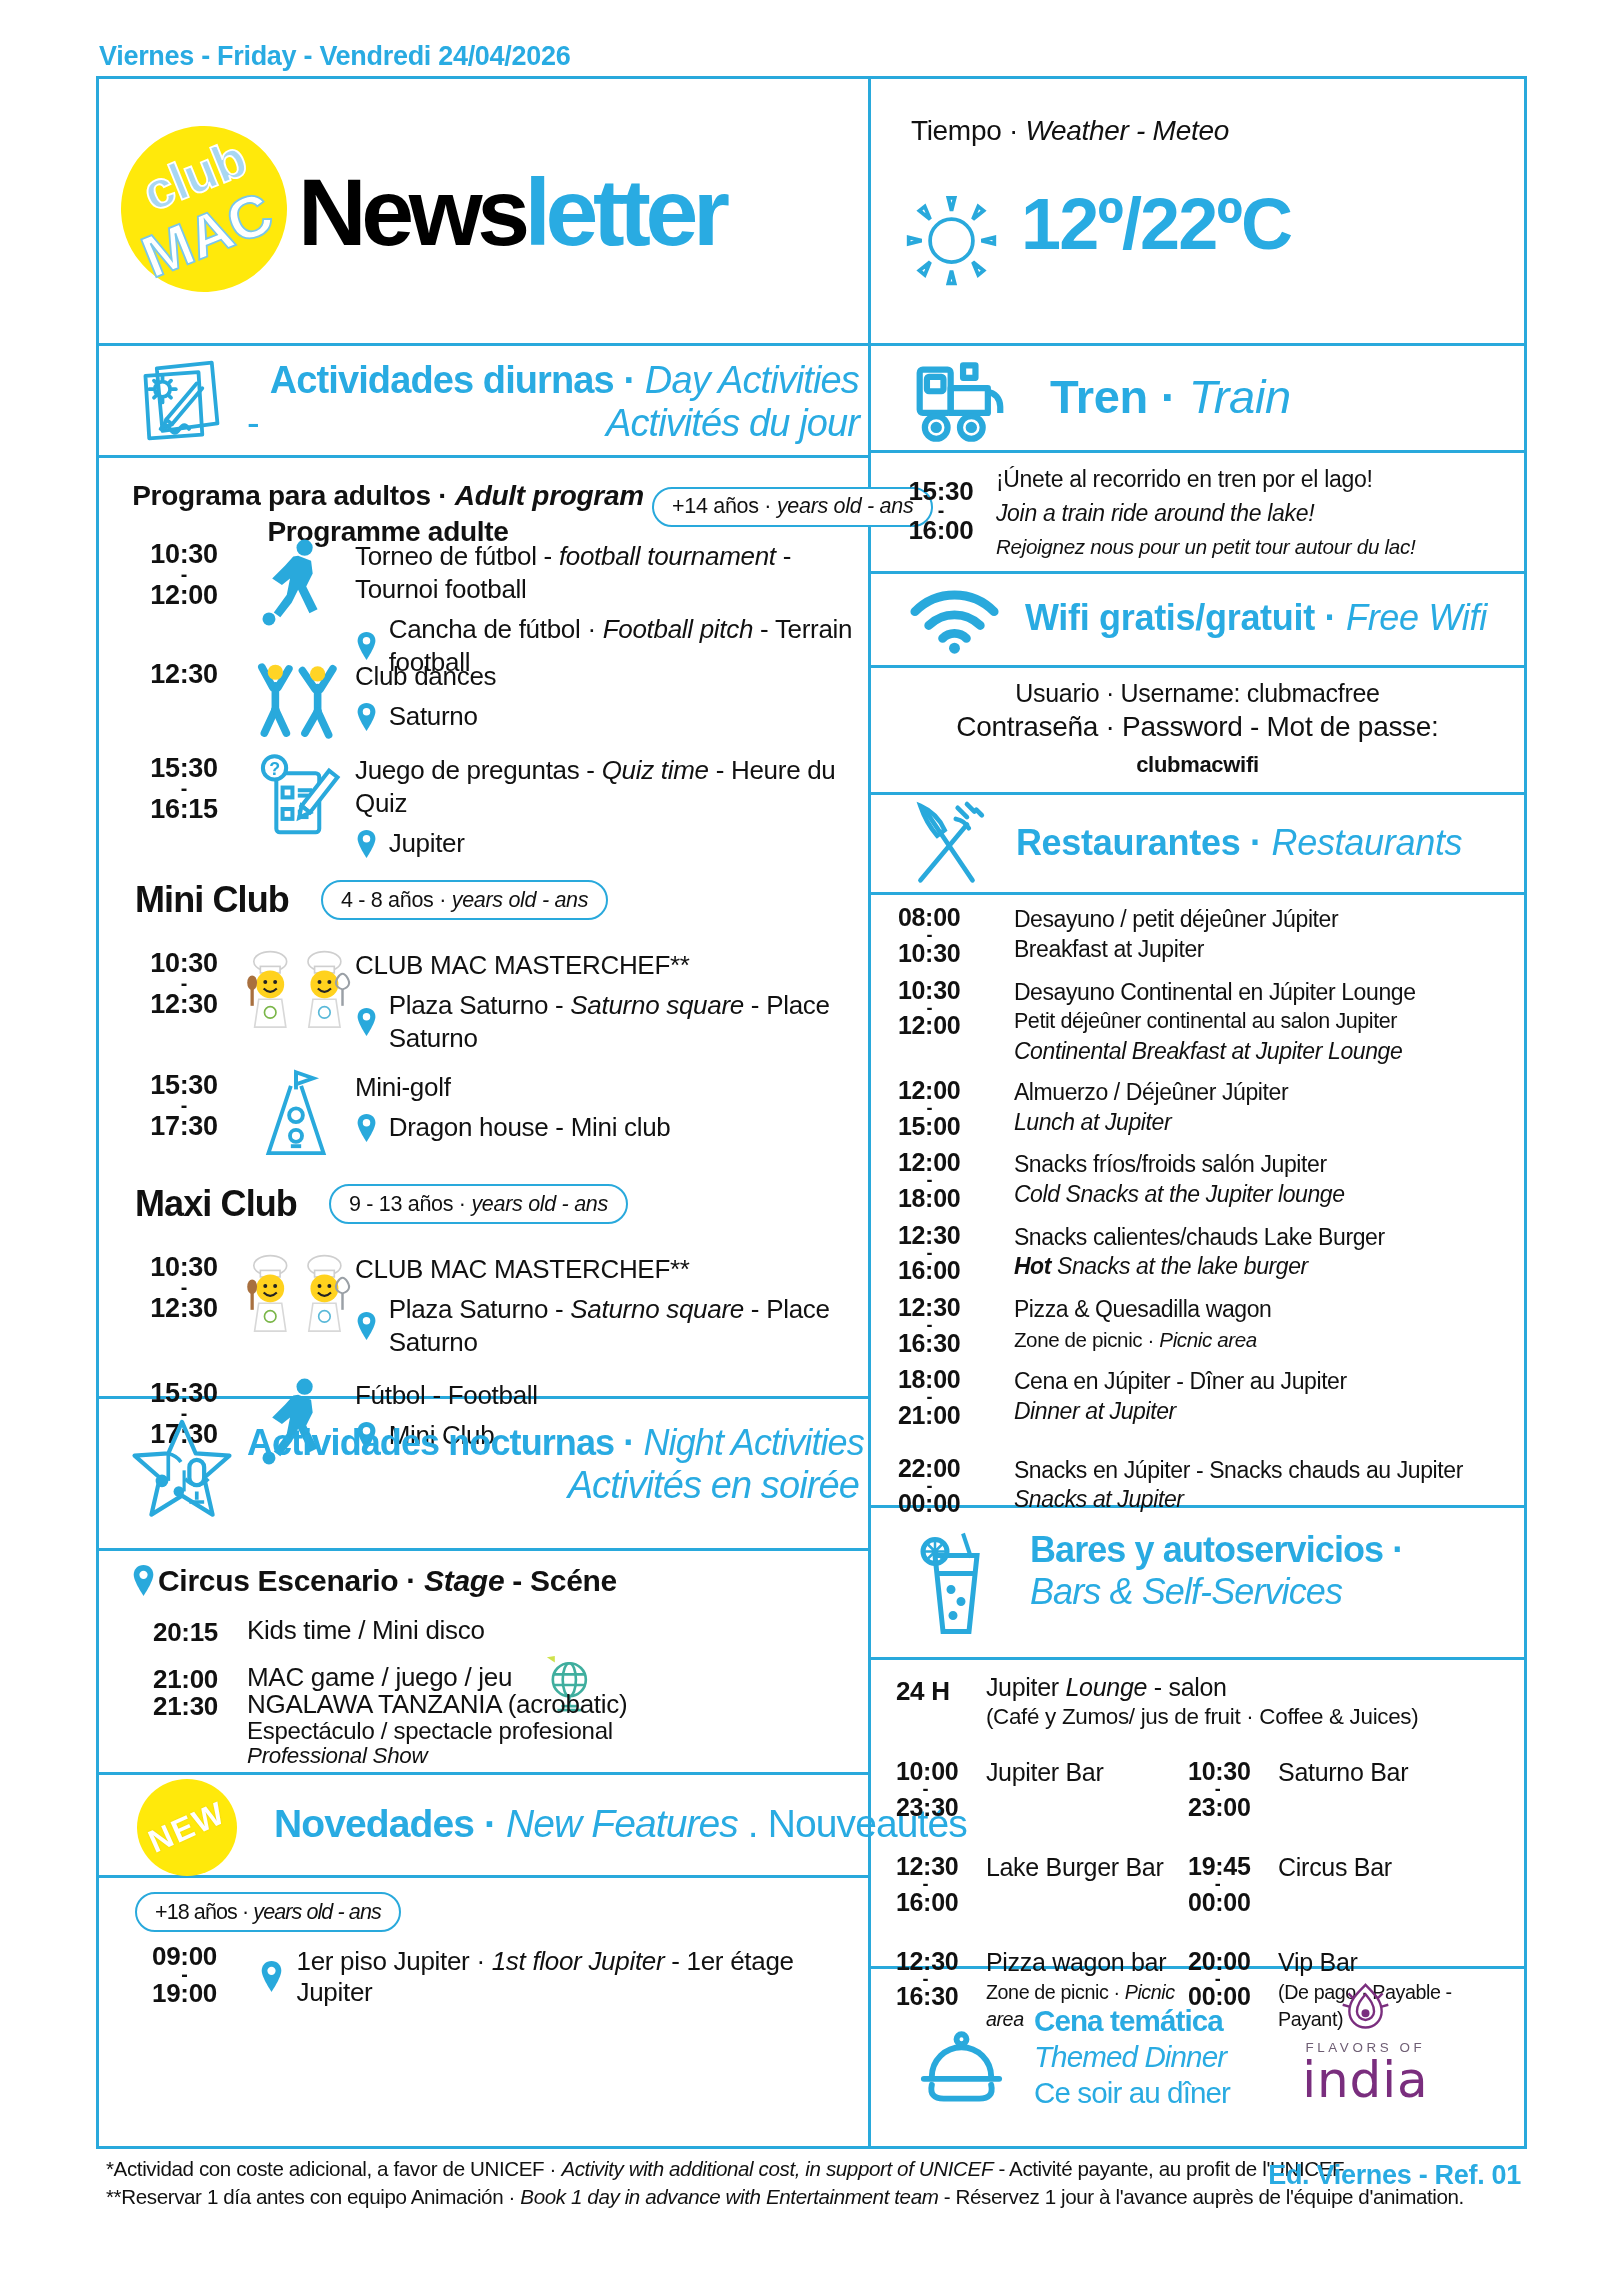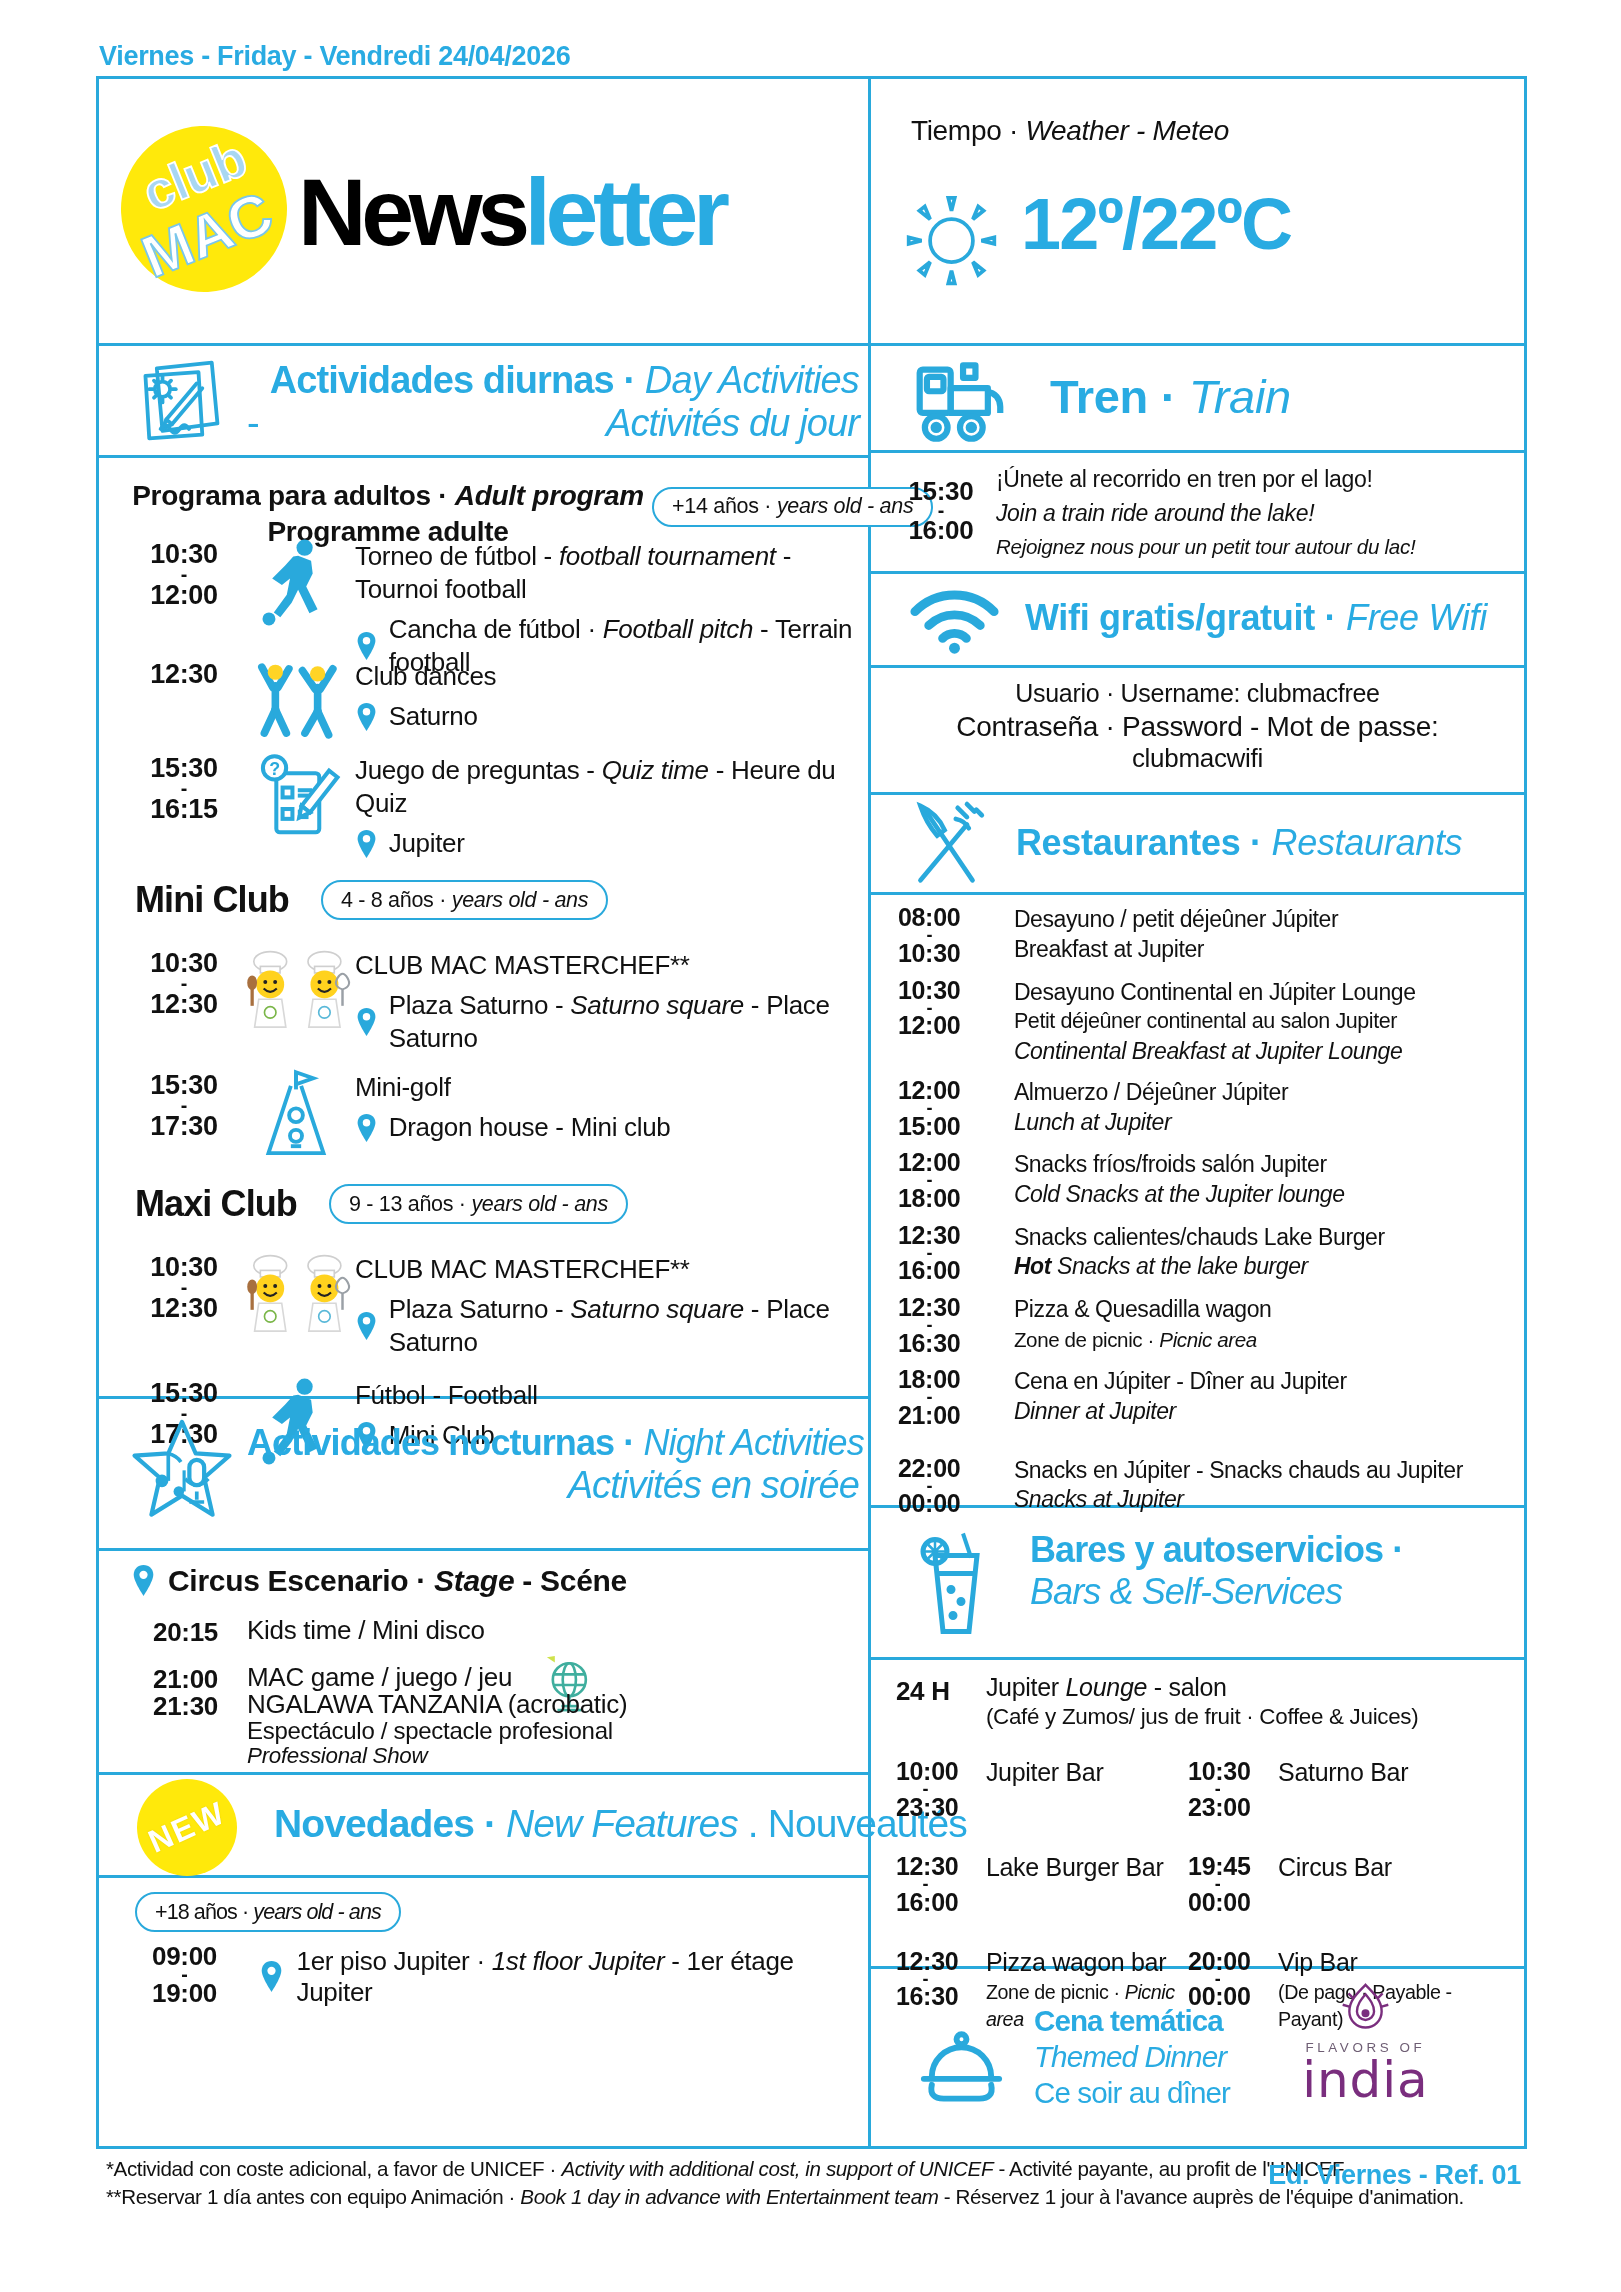--- a/index.html
+++ b/index.html
@@ -59,21 +59,21 @@
   .etime .tdash{font-size:19.7px;line-height:12.5px}
   .eicon{width:118px;flex:none;display:flex;justify-content:center;margin-top:-3.6px}
   .etx{flex:1;font-size:26px;line-height:33px}
   .eloc{display:flex;align-items:center;gap:10.7px;margin-top:7.2px;font-size:26px}
   .pin{flex:none;display:inline-flex}
   .clubhead{position:absolute;left:36px;display:flex;align-items:center;gap:32px}
   .clubname{font-size:36px;font-weight:bold;letter-spacing:-0.9px}
 
   
   .night-c{height:224px}
-  .venue{position:absolute;left:32px;top:12.5px;display:flex;align-items:center;gap:12px;font-size:30px;font-weight:bold}
+  .venue{position:absolute;left:32px;top:12.5px;display:flex;align-items:center;gap:2px;font-size:30px;font-weight:bold}
   .venue i{font-weight:bold}
   .nitem{position:absolute;left:54px;display:flex}
   .nitem .nt{width:94px;flex:none;font-size:26px;font-weight:bold}
   .nitem .ntx{font-size:26px;line-height:27px}
   .nitem .ntx .sub{font-size:24px;line-height:26px}
   .nitem .ntx .sub3{font-size:22.4px;font-style:italic;line-height:24px}
   .bingo{margin-left:23px;margin-top:-12.5px}
 
   
   .new-h{height:103px}
@@ -99,21 +99,21 @@
   .tren-c .t1{font-size:23px}
   .tren-c .t2{font-size:23px;font-style:italic}
   .tren-c .t3{font-size:20.6px;font-style:italic}
 
   .wifi-h{height:94px}
   .wifi-h .hicon{position:absolute;left:34px;top:9px}
   .wifi-h .htx{position:absolute;left:154px;top:23px;font-size:36px}
   .wifi-c{height:116px;text-align:center}
   .wifi-c .u1{margin-top:10.7px;font-size:25px}
   .wifi-c .u2{margin-top:3.6px;font-size:28px}
-  .wifi-c .u3{font-size:26px;font-weight:normal}
+  .wifi-c .u3{margin-top:9px;font-size:22px;font-weight:bold}
 
   .rest-h{height:100px}
   .rest-h .hicon{position:absolute;left:29px;top:5.4px}
   .rest-h .htx{position:absolute;left:145px;top:27px;font-size:36px}
   .rest-list{height:613px;padding:10.7px 7.2px 0 27px;display:flex;flex-direction:column;gap:11.6px}
   .ritem{display:flex;align-items:flex-start}
   .ritem .rtime{width:91px;flex:none;text-align:left;font-size:25px;font-weight:bold;line-height:25px}
   .ritem .rtime .tdash{font-size:18px;line-height:10.7px;text-align:center;width:63px}
   .ritem .rtx{margin-left:25px;font-size:23px;line-height:29.6px;letter-spacing:-0.4px}
   .ritem .sm{font-size:20.6px}

